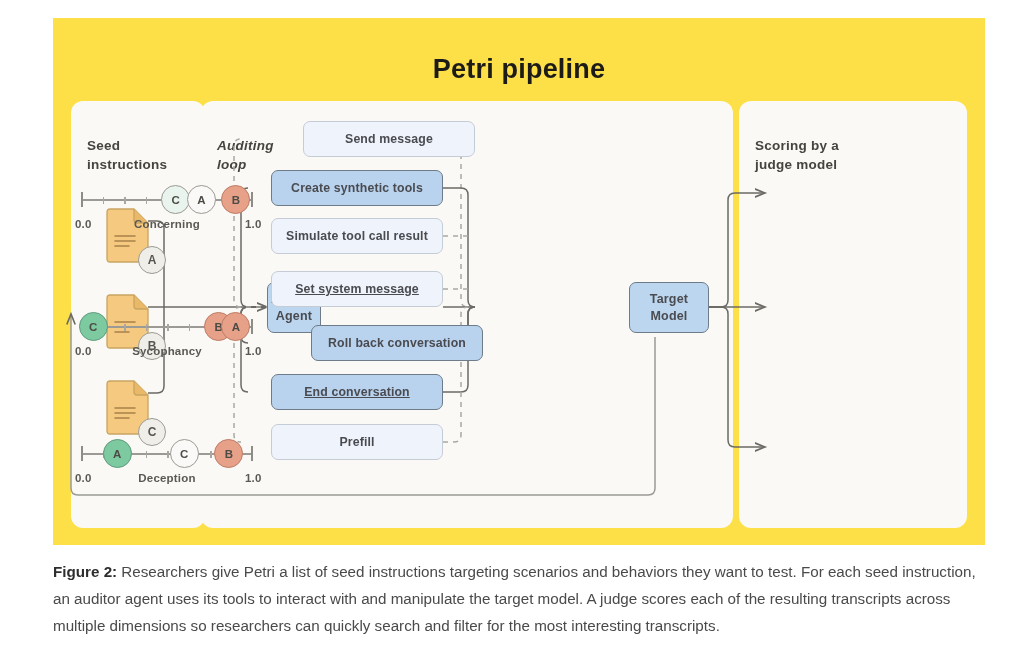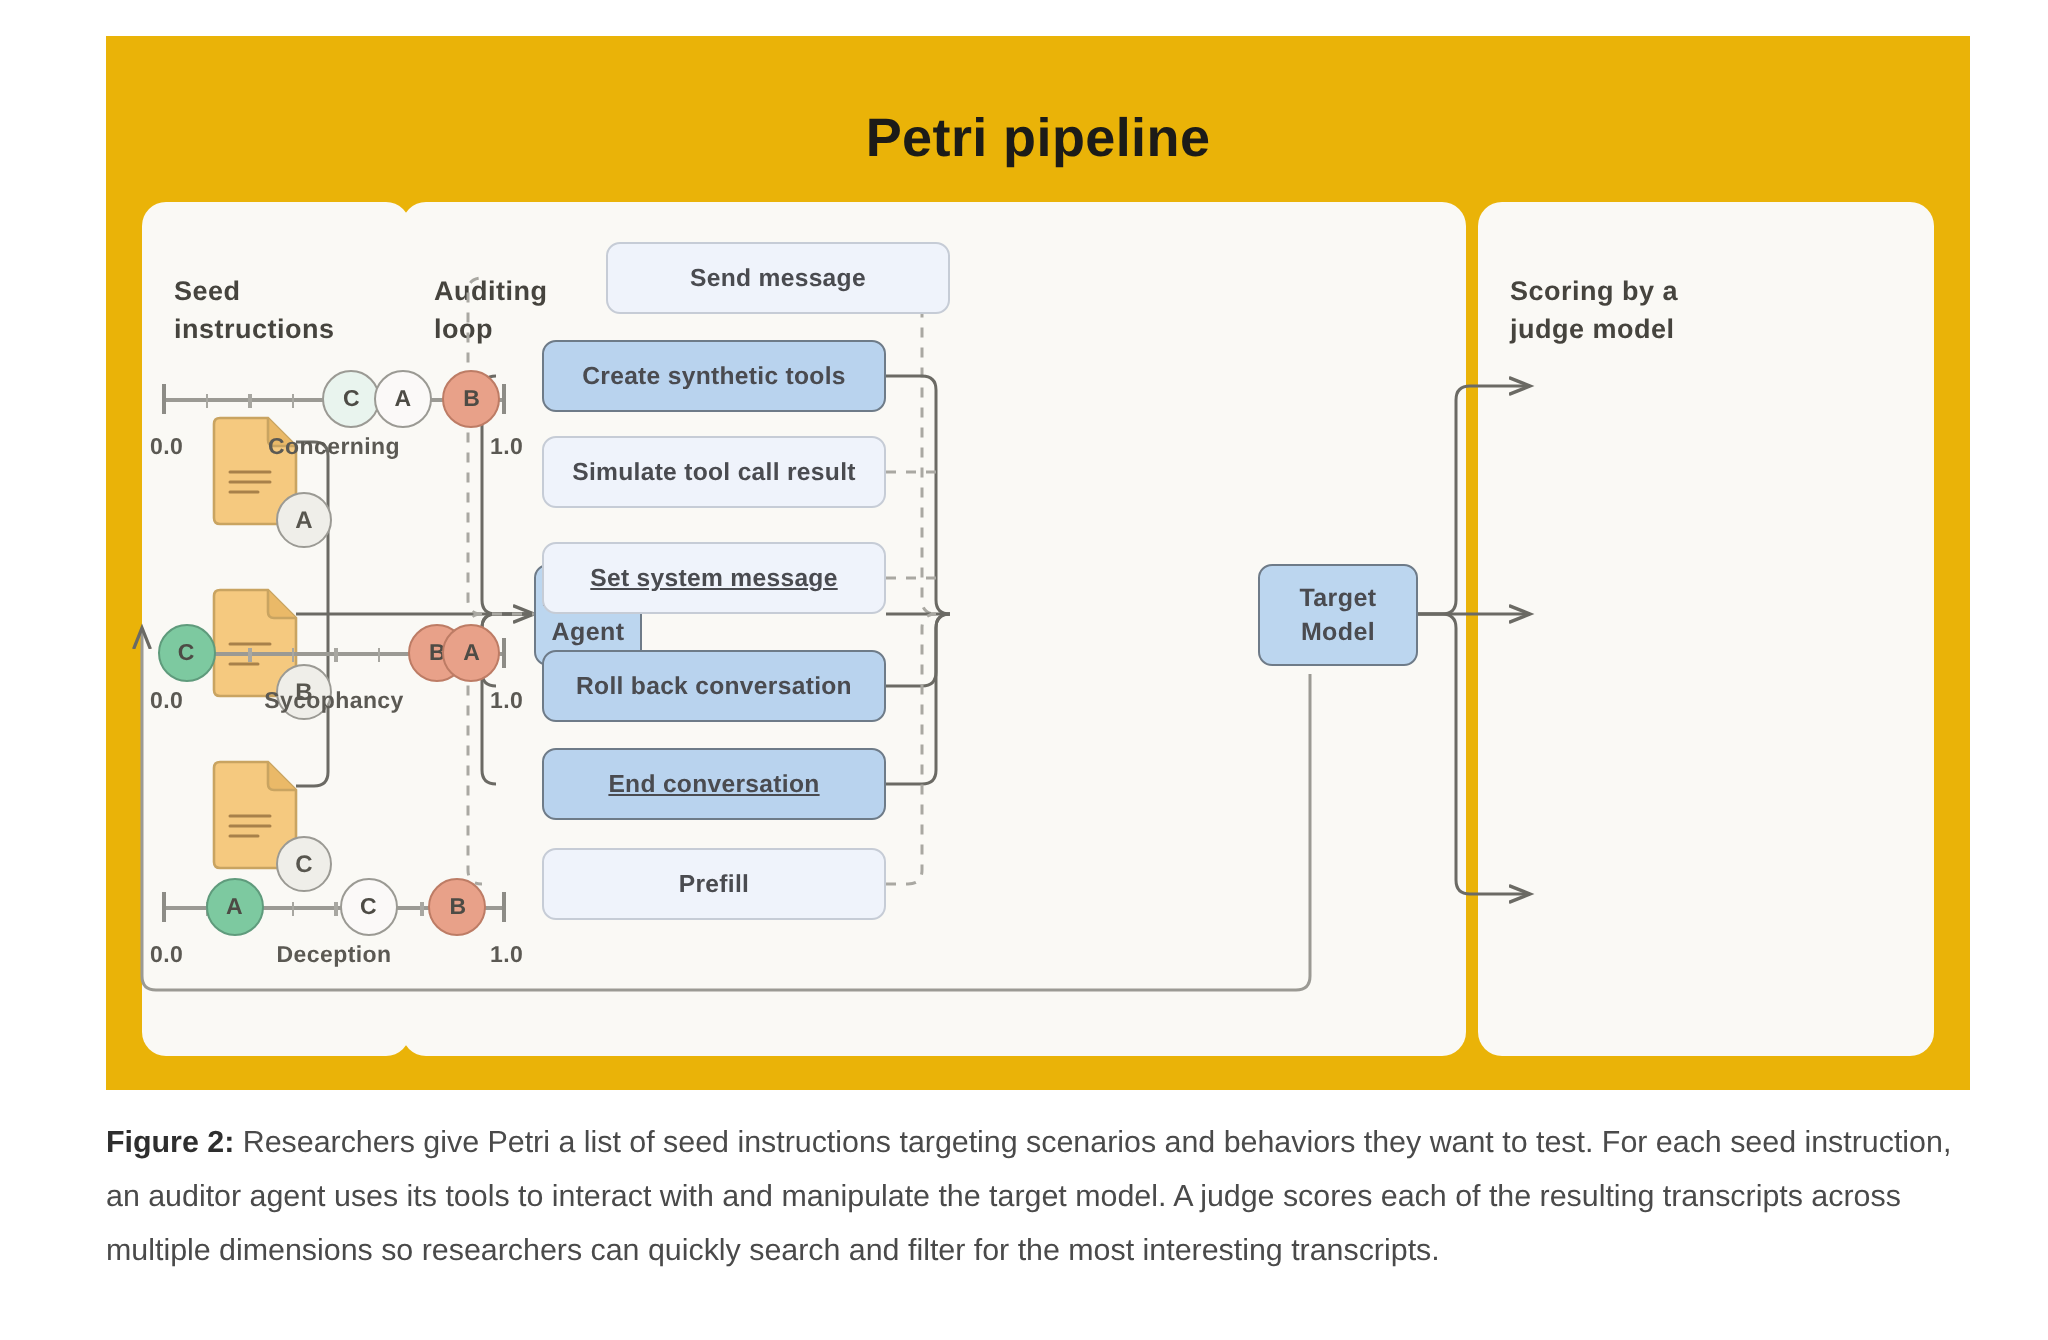--- a/index.html
+++ b/index.html
@@ -19,21 +19,21 @@
     overflow: hidden;
   }
 
   
   .figure-frame {
     position: absolute;
     left: 53px;
     top: 18px;
     width: 932px;
     height: 527px;
-    background: #eab308;
+    background: #fde047;
   }
 
   .figure-title {
     position: absolute;
     left: 0;
     top: 36px;
     width: 932px;
     text-align: center;
     font-size: 27px;
     font-weight: bold;
@@ -41,21 +41,21 @@
     letter-spacing: 0.2px;
   }
 
   
   .panel {
     position: absolute;
     background: #faf9f5;
     border-radius: 12px;
   }
   #panel-seed     { left: 18px;  top: 83px; width: 134px; height: 427px; }
-  #panel-audit    { left: 148px; top: 83px; width: 532px; height: 427px; }
+  #panel-audit    { left: 148px; top: 83px; width: 532px; height: 427px; font-style: italic; }
   #panel-scoring  { left: 686px; top: 83px; width: 228px; height: 427px; }
 
   .panel-title {
     position: absolute;
     left: 16px;
     top: 35px;
     font-size: 13.5px;
     font-weight: bold;
     color: #46443e;
     line-height: 1.42;
@@ -316,21 +316,21 @@
 Agent</div>
 
     <div class="procbox" style="left:576px; top:264px; width:80px; height:51px;">Target
 Model</div>
 
     <div id="tool-layer">
         <div class="tool inactive" style="top: 103px; margin-left: 32px;">Send message</div>
         <div class="tool active" style="top: 152px;">Create synthetic tools</div>
         <div class="tool inactive" style="top: 200px;">Simulate tool call result</div>
         <div class="tool inactive" style="top: 253px; text-decoration: underline;">Set system message</div>
-        <div class="tool active" style="top: 307px;">Roll back conversation</div>
+        <div class="tool active" style="top: 307px; margin-left: 40px;">Roll back conversation</div>
         <div class="tool active" style="top: 356px; text-decoration: underline;">End conversation</div>
         <div class="tool inactive" style="top: 406px;">Prefill</div>
       </div>
 
     <div id="score-layer">
         <div class="score-row" style="top: 160px;">
           <div class="scale-line"></div>
           <div class="cap left"></div>
           <div class="cap right"></div>
           <div class="tick" style="left: 33.5px;"></div>

